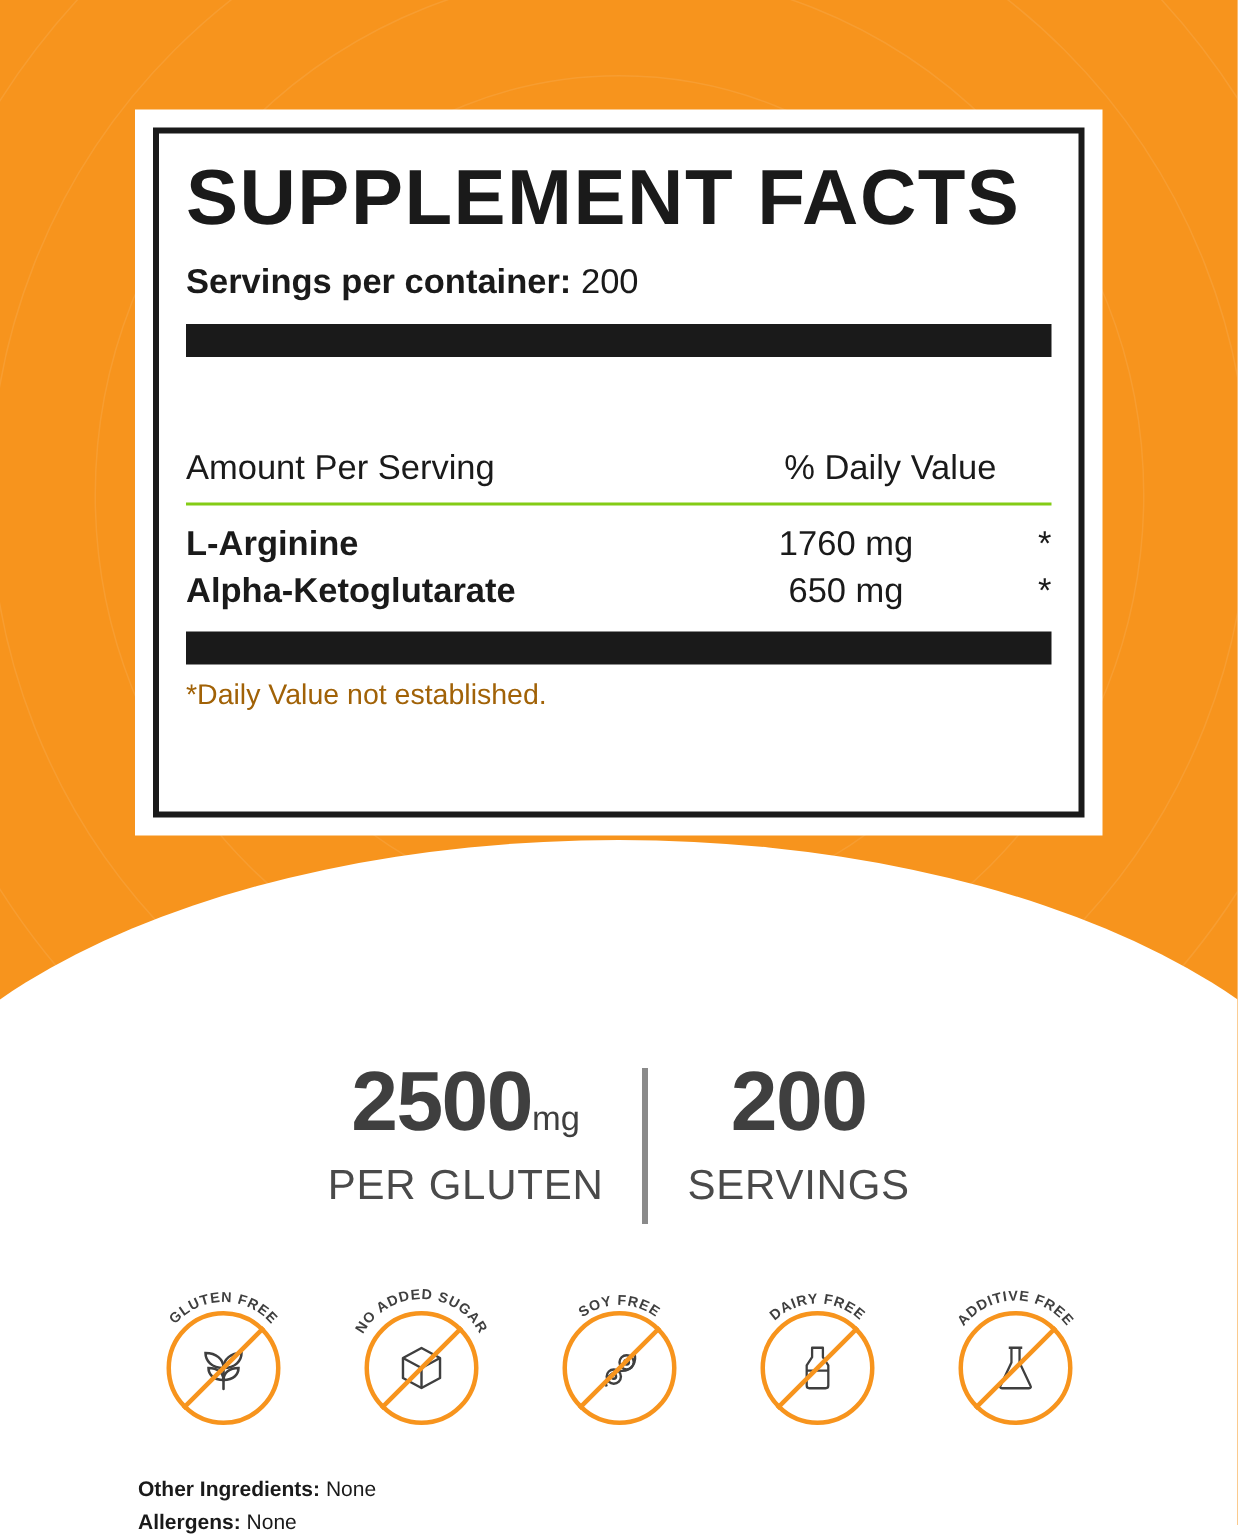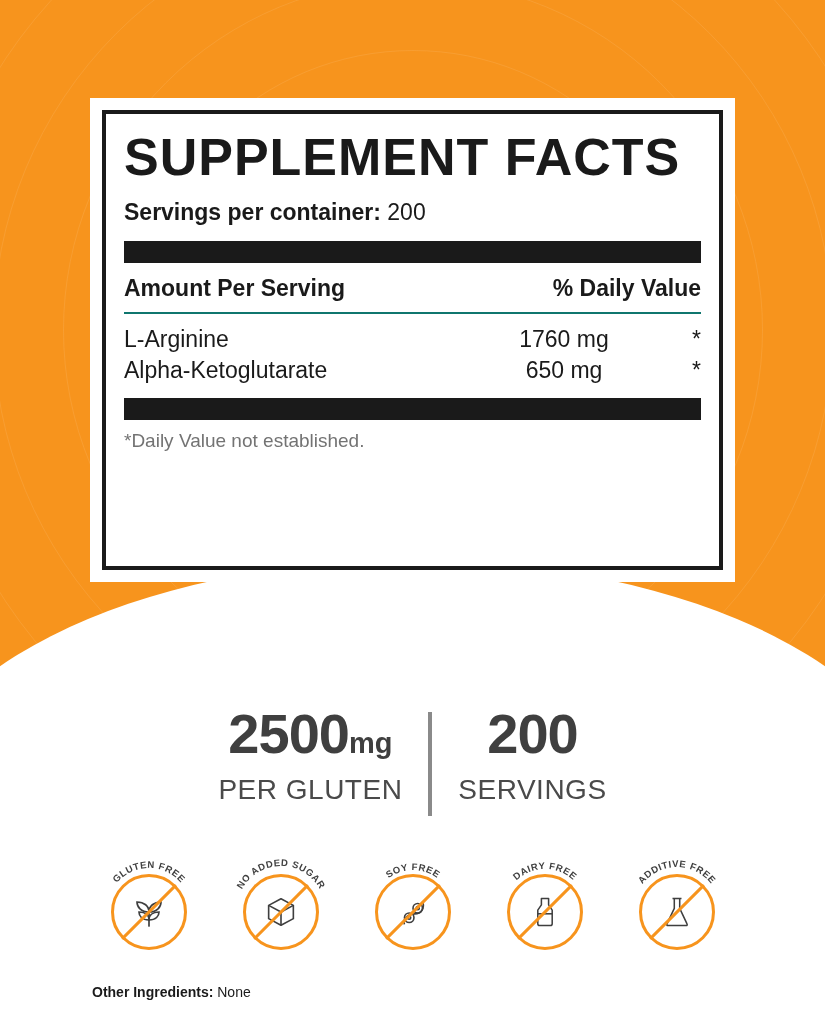--- a/index.html
+++ b/index.html
@@ -39,21 +39,21 @@
     left: 50%;
     top: 330px;
     transform: translate(-50%, -50%);
     pointer-events: none;
   }
 
   
   .sf-card {
     position: absolute;
     left: 90px;
-    top: 98px;
+    top: 73px;
     width: 645px;
     height: 484px;
     background: #ffffff;
     padding: 12px;
     z-index: 5;
   }
   .sf-inner {
     width: 100%;
     height: 100%;
     border: 4px solid #1a1a1a;
@@ -78,41 +78,41 @@
   .sf-line b { font-weight: bold; }
   .bar-thick {
     height: 22px;
     background: #1a1a1a;
     margin: 12px 0 0 0;
   }
   .row-head {
     display: flex;
     align-items: baseline;
     font-size: 23px;
-    font-weight: bold;
+    font-weight: normal;
     color: #1a1a1a;
     padding: 12px 0 10px 0;
-    border-bottom: 2px solid #0f766e;
+    border-bottom: 2px solid #84cc16;
   }
   .row-head .amt { flex: 1; text-align: left; }
-  .row-head .dv  { width: 215px; text-align: right; }
+  .row-head .dv  { width: 215px; text-align: center; margin-top: 48px; }
   .ing-row {
     display: flex;
     align-items: baseline;
     font-size: 23px;
     color: #1a1a1a;
     padding: 4px 0 0 0;
   }
-  .ing-row .name { flex: 1; text-align: left; }
+  .ing-row .name { flex: 1; text-align: left; font-weight: bold; }
   .ing-row .val  { width: 170px; text-align: center; }
   .ing-row .star { width: 52px; text-align: right; }
   .bar-thick.bottom { margin-top: 14px; }
   .footnote {
     font-size: 19px;
-    color: #737373;
+    color: #a16207;
     padding-top: 10px;
   }
 
   
   .stats {
     position: absolute;
     left: 0;
     top: 706px;
     width: 825px;
     display: flex;
@@ -126,22 +126,22 @@
     color: #3f3f3f;
   }
   .stat .big {
     font-size: 56px;
     font-weight: bold;
     letter-spacing: -1px;
     line-height: 1;
     white-space: nowrap;
   }
   .stat .big .unit {
-    font-size: 29px;
-    font-weight: bold;
+    font-size: 23px;
+    font-weight: normal;
     letter-spacing: 0;
   }
   .stat .cap {
     font-size: 28px;
     color: #4a4a4a;
     margin-top: 12px;
     letter-spacing: 0.5px;
   }
   .divider {
     width: 2px;
@@ -373,13 +373,17 @@
     </div>
   </div>
 
 </div>
 
 <div class="footer">
   <div>
     <b>Other Ingredients:</b>
     <span>None</span>
   </div>
+  <div>
+    <b>Allergens:</b>
+    <span>None</span>
+  </div>
 </div>
 
 </body></html>

